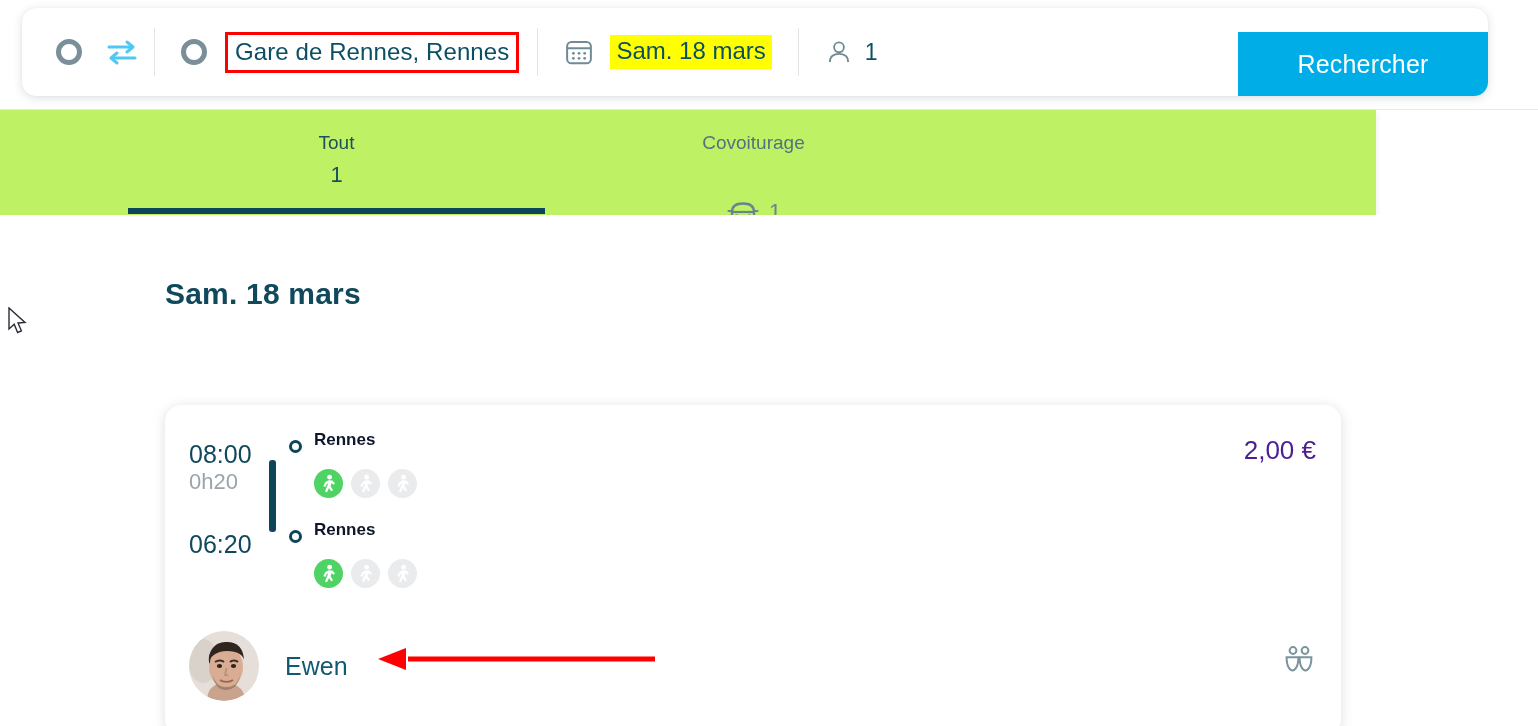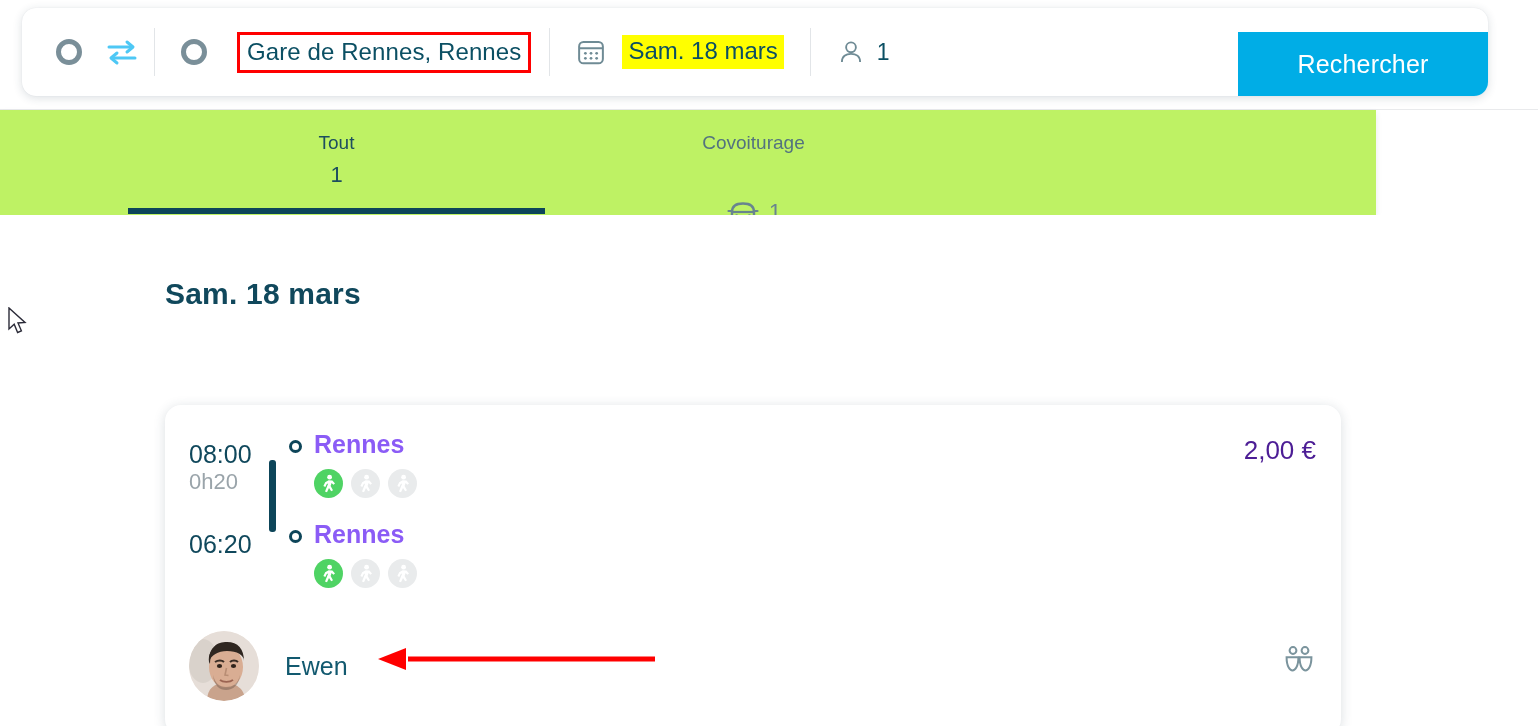--- a/index.html
+++ b/index.html
@@ -222,23 +222,23 @@
   #leg-line {
     position: absolute;
     left: 104px; top: 55px;
     width: 7px; height: 72px;
     background: #0d4559;
     border-radius: 3px;
   }
   .leg-stop {
     position: absolute;
     left: 125px; top: -3px;
-    font-size: 25px;
+    font-size: 17px;
     font-weight: bold;
-    color: #8b5cf6;
+    color: #0f172a;
   }
   .walk-icons {
     position: absolute;
     left: 125px; top: 36px;
     display: flex;
     gap: 8px;
   }
   .walk-circle {
     width: 29px; height: 29px;
     border-radius: 50%;
@@ -312,21 +312,21 @@
           <path d="M4 10 H27"></path>
           <path d="M22 5 L28 10 L22 15"></path>
           <path d="M30 21 H7"></path>
           <path d="M12 16 L6 21 L12 26"></path>
         </g>
       </svg>
     </div>
 
     <div class="sb-div"></div>
 
-    <div class="sb-field" style="padding-left:26px; padding-right:18px;gap:12px;">
+    <div class="sb-field" style="padding-left:26px; padding-right:18px;">
       <span class="circle-icon"></span>
       <span class="field-box" style="margin-left:18px;">
         <span class="loc-text">Gare de Rennes, Rennes</span>
       </span>
     </div>
 
     <div class="sb-div"></div>
 
     <div class="sb-field" style="padding-left:26px; padding-right:26px;">
       <svg width="30" height="30" viewBox="0 0 24 24">

